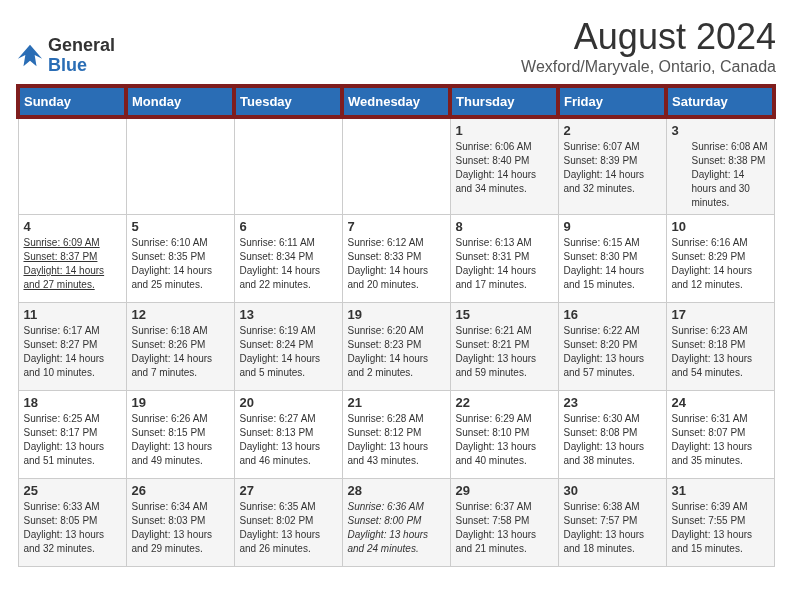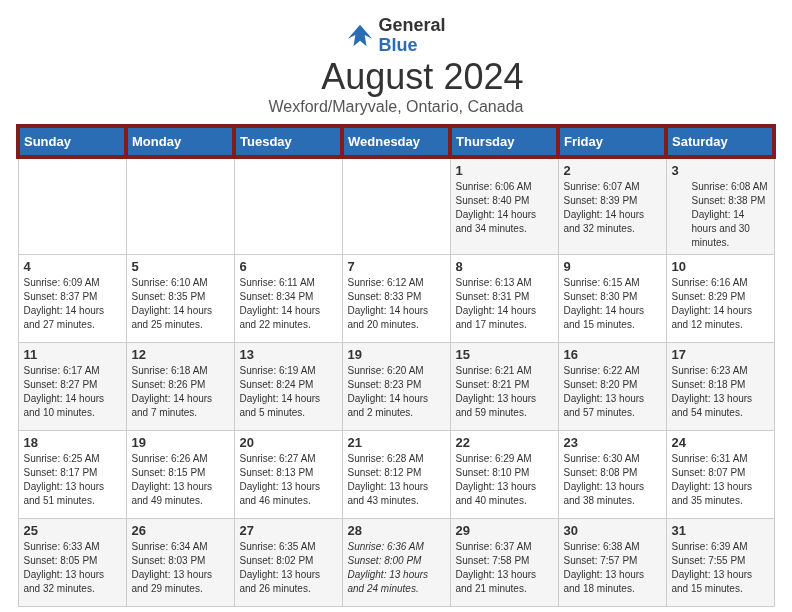--- a/index.html
+++ b/index.html
@@ -6,23 +6,22 @@
     body {
       font-family: Arial, sans-serif;
       background: #fff;
       width: 792px;
       min-height: 612px;
       padding: 16px;
     }
     .header-area {
       display: flex;
       justify-content: space-between;
-      align-items: center;
+      align-items: flex-end;
       margin-bottom: 8px;
-      flex-direction: column;
     }
     .logo {
       display: flex;
       align-items: center;
       gap: 4px;
     }
     .logo-text {
       font-size: 18px;
       font-weight: bold;
       line-height: 1.1;
@@ -139,21 +138,21 @@
         <td>
           <span class="day-number">3</span>
           <div class="day-info" style="white-space: pre-line; margin-left: 20px;">Sunrise: 6:08 AM
 Sunset: 8:38 PM
 Daylight: 14 hours and 30 minutes.</div>
         </td>
       </tr>
       <tr>
         <td>
           <span class="day-number">4</span>
-          <div class="day-info" style="white-space: pre-line;">Sunrise: 6:09 AM
+          <div class="day-info" style="white-space: pre-line; text-decoration: underline;">Sunrise: 6:09 AM
 Sunset: 8:37 PM
 Daylight: 14 hours and 27 minutes.</div>
         </td>
         <td>
           <span class="day-number">5</span>
           <div class="day-info" style="white-space: pre-line;">Sunrise: 6:10 AM
 Sunset: 8:35 PM
 Daylight: 14 hours and 25 minutes.</div>
         </td>
         <td>

